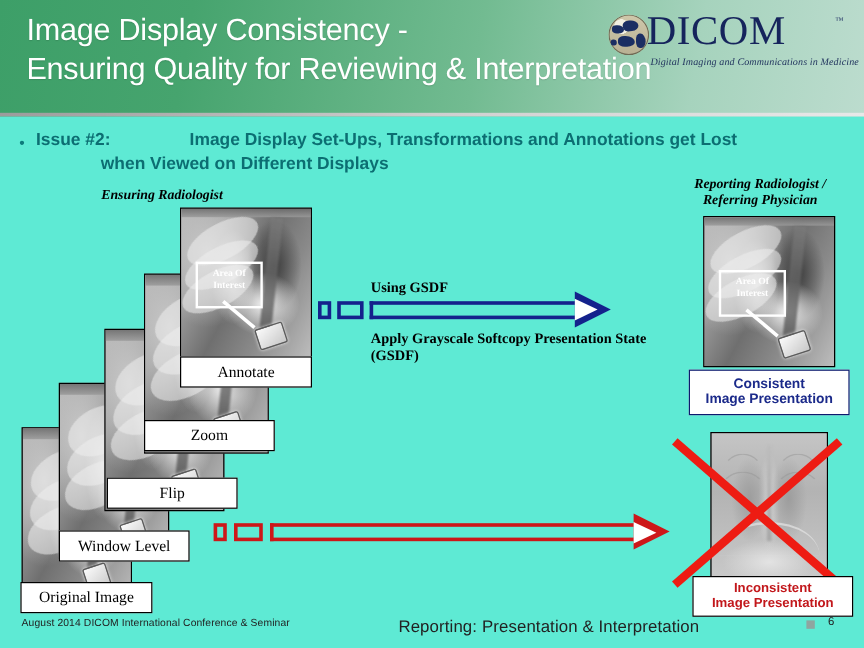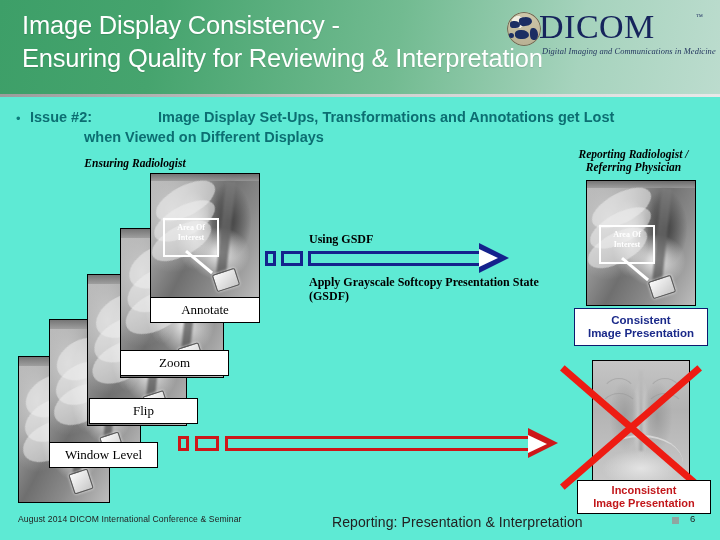--- a/index.html
+++ b/index.html
@@ -244,20 +244,23 @@
   </div>
   <div class="plate" style="left:120px;top:350px;width:107px;height:24px;font-size:13px;">
     <span>Zoom</span>
   </div>
   <div class="plate" style="left:89px;top:398px;width:107px;height:24px;font-size:13px;">
     <span>Flip</span>
   </div>
   <div class="plate" style="left:49px;top:442px;width:107px;height:24px;font-size:13px;">
     <span>Window Level</span>
   </div>
+  <div class="plate" style="left:17px;top:485px;width:108px;height:24px;font-size:13px;">
+    <span>Original Image</span>
+  </div>
 
   <div class="arrowset blue" style="left:265px;top:246px;width:255px;height:28px;">
     <div class="sq" style="left:0;top:5px;width:11px;height:15px;border:3.5px solid #14228c;"></div>
     <div class="sq" style="left:16px;top:5px;width:22px;height:15px;border:3.5px solid #14228c;"></div>
     <div class="arrow-body" style="left:43px;top:5px;width:175px;height:15px;border:3.5px solid #14228c;border-right:0;"></div>
     <div class="arrow-head" style="left:214px;top:-3px;border-top:15px solid transparent;border-bottom:15px solid transparent;border-left:30px solid #14228c;"></div>
     <div class="arrow-head" style="left:214px;top:3px;border-top:9.5px solid transparent;border-bottom:9.5px solid transparent;border-left:19px solid #ffffff;"></div>
   </div>
   <div class="gsdf" style="left:309px;top:232px;">Using GSDF</div>
   <div class="gsdf" style="left:309px;top:275px;">Apply Grayscale Softcopy Presentation State</div>

